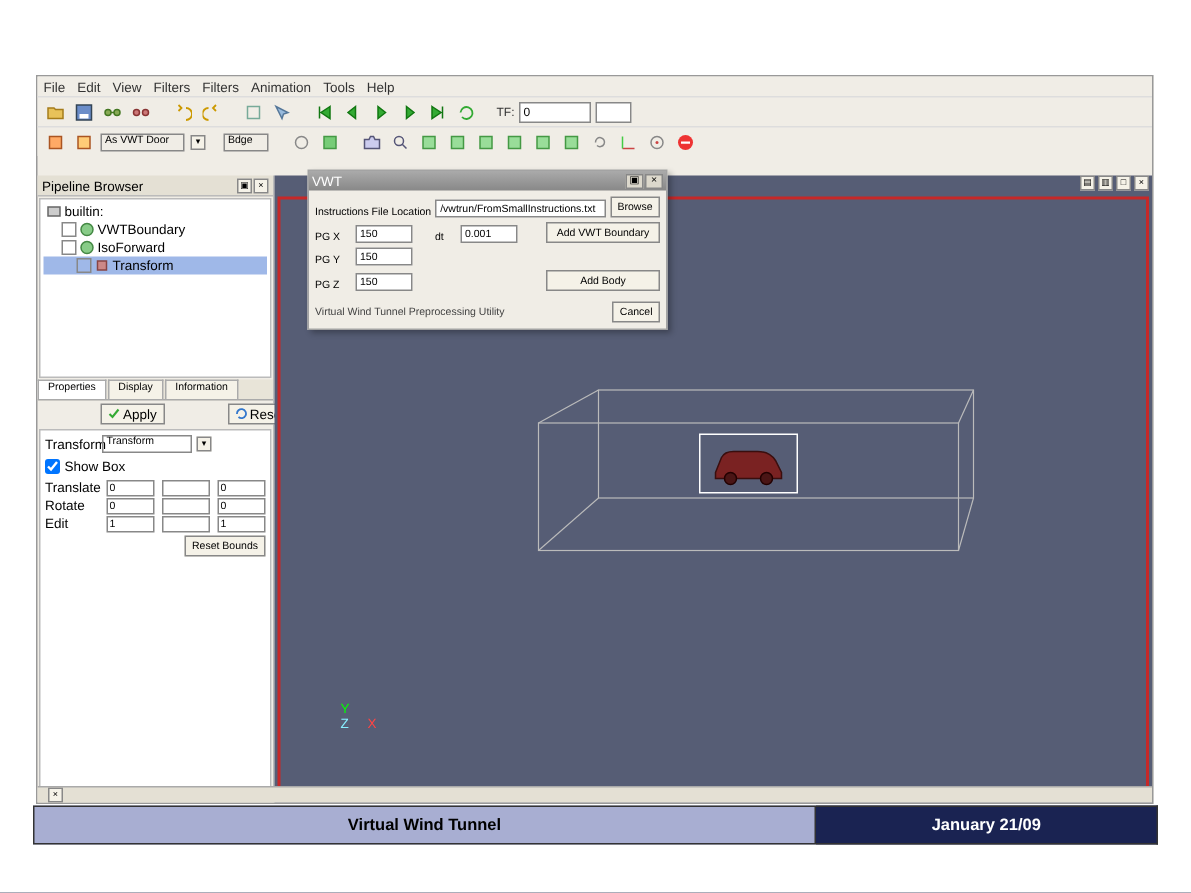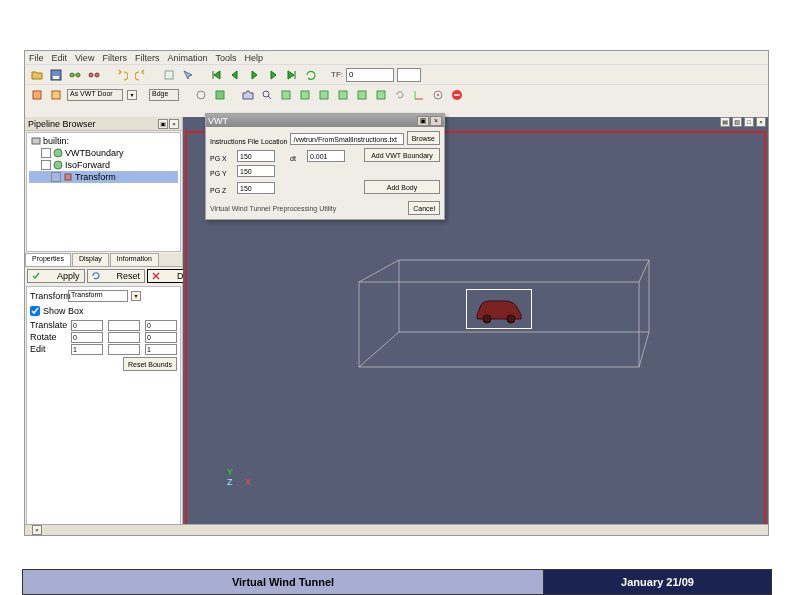--- a/index.html
+++ b/index.html
@@ -28,21 +28,21 @@
 .tree-item { display: flex; align-items: center; height: 12px; }
 .tree-item .ind { display: inline-block; }
 .eye { width: 10px; height: 10px; border: 1px solid #888; margin-right: 2px; }
 .node-ico { width: 10px; height: 10px; margin-right: 2px; display: inline-flex; }
 .tree-item.sel { background: #9fb8e8; }
 .objinsp { flex: 1; display: flex; flex-direction: column; }
 .tabrow { display: flex; height: 14px; background: #e8e4d8; border-bottom: 1px solid #aaa; }
 .tab { padding: 1px 6px; border: 1px solid #aaa; border-bottom: none; background: #f5f2e8; font-size: 7px; margin-right: 1px; }
 .tab.active { background: #fff; }
 .btnrow { display: flex; gap: 2px; padding: 2px; }
-.btn { height: 14px; border: 1px solid #888; background: #f5f2e8; padding: 0 4px; font-size: 7px; display: flex; align-items: center; gap: 17px; }
+.btn { height: 14px; border: 1px solid #888; background: #f5f2e8; padding: 0 4px; font-size: 7px; display: flex; align-items: center; gap: 2px; margin-left: 40px; }
 .btn.del { border: 1px solid #000; }
 .form-area { flex: 1; background: #fff; border: 1px solid #bbb; margin: 1px; padding: 3px; font-size: 7px; }
 .frow { display: flex; align-items: center; margin-bottom: 2px; gap: 2px; }
 .flabel { width: 36px; }
 .fsel { border: 1px solid #888; padding: 0 2px; height: 12px; font-size: 7px; }
 .chk { display: flex; align-items: center; gap: 3px; margin: 4px 0; }
 .chk input { width: 10px; height: 10px; }
 .xyz-grid { display: grid; grid-template-columns: 40px 36px 36px 36px; gap: 1px; font-size: 7px; }
 .xyz-grid input { width: 32px; height: 11px; border: 1px solid #888; font-size: 7px; padding: 0 1px; }
 .reset-row { display: flex; justify-content: flex-end; margin-top: 2px; }
@@ -61,21 +61,21 @@
 .axis .x { color: #f44; position: absolute; left: 18px; bottom: 0; }
 .dialog { position: absolute; top: 113px; left: 205px; width: 240px; background: #f0ede6; border: 1px solid #a3a3a3; box-shadow: 2px 2px 4px rgba(0,0,0,.3); }
 .dialog .titlebar { background: linear-gradient(#aaa, #888); }
 .dlg-body { padding: 4px; font-size: 7px; }
 .dlg-row { display: flex; align-items: flex-end; gap: 3px; margin-bottom: 3px; }
 .dlg-row label { font-size: 7px; }
 .dlg-row input { border: 1px solid #888; height: 12px; font-size: 7px; padding: 0 2px; }
 .dlg-btn { height: 14px; border: 1px solid #888; background: #f5f2e8; padding: 0 4px; font-size: 7px; display: flex; align-items: center; }
 .dlg-foot { display: flex; justify-content: space-between; align-items: center; padding: 0 4px 4px; }
 .dlg-foot .caption { font-size: 7px; color: #444; }
-.footer { position: absolute; bottom: 0; left: 22px; right: 22px; height: 26px; display: flex; }
+.footer { position: absolute; bottom: 32px; left: 22px; right: 22px; height: 26px; display: flex; }
 .footer-l { flex: 1; background: #a8aed2; border: 1px solid #333; display: flex; align-items: center; justify-content: center; font-weight: bold; font-size: 11px; color: #000; }
 .footer-r { width: 228px; background: #1a2352; color: #fff; display: flex; align-items: center; justify-content: center; font-weight: bold; font-size: 11px; border: 1px solid #333; border-left: none; }
 .statusbar { position: absolute; bottom: 0; left: 0; right: 0; height: 11px; background: #e4e0d4; border-top: 1px solid #aaa; display: flex; align-items: center; padding: 0 6px; font-size: 7px; }
 .tb2-late { margin-left: 2px; }
 </style>
 </head>
 <body>
 
 <div class="slide">
   <div class="app-frame">

